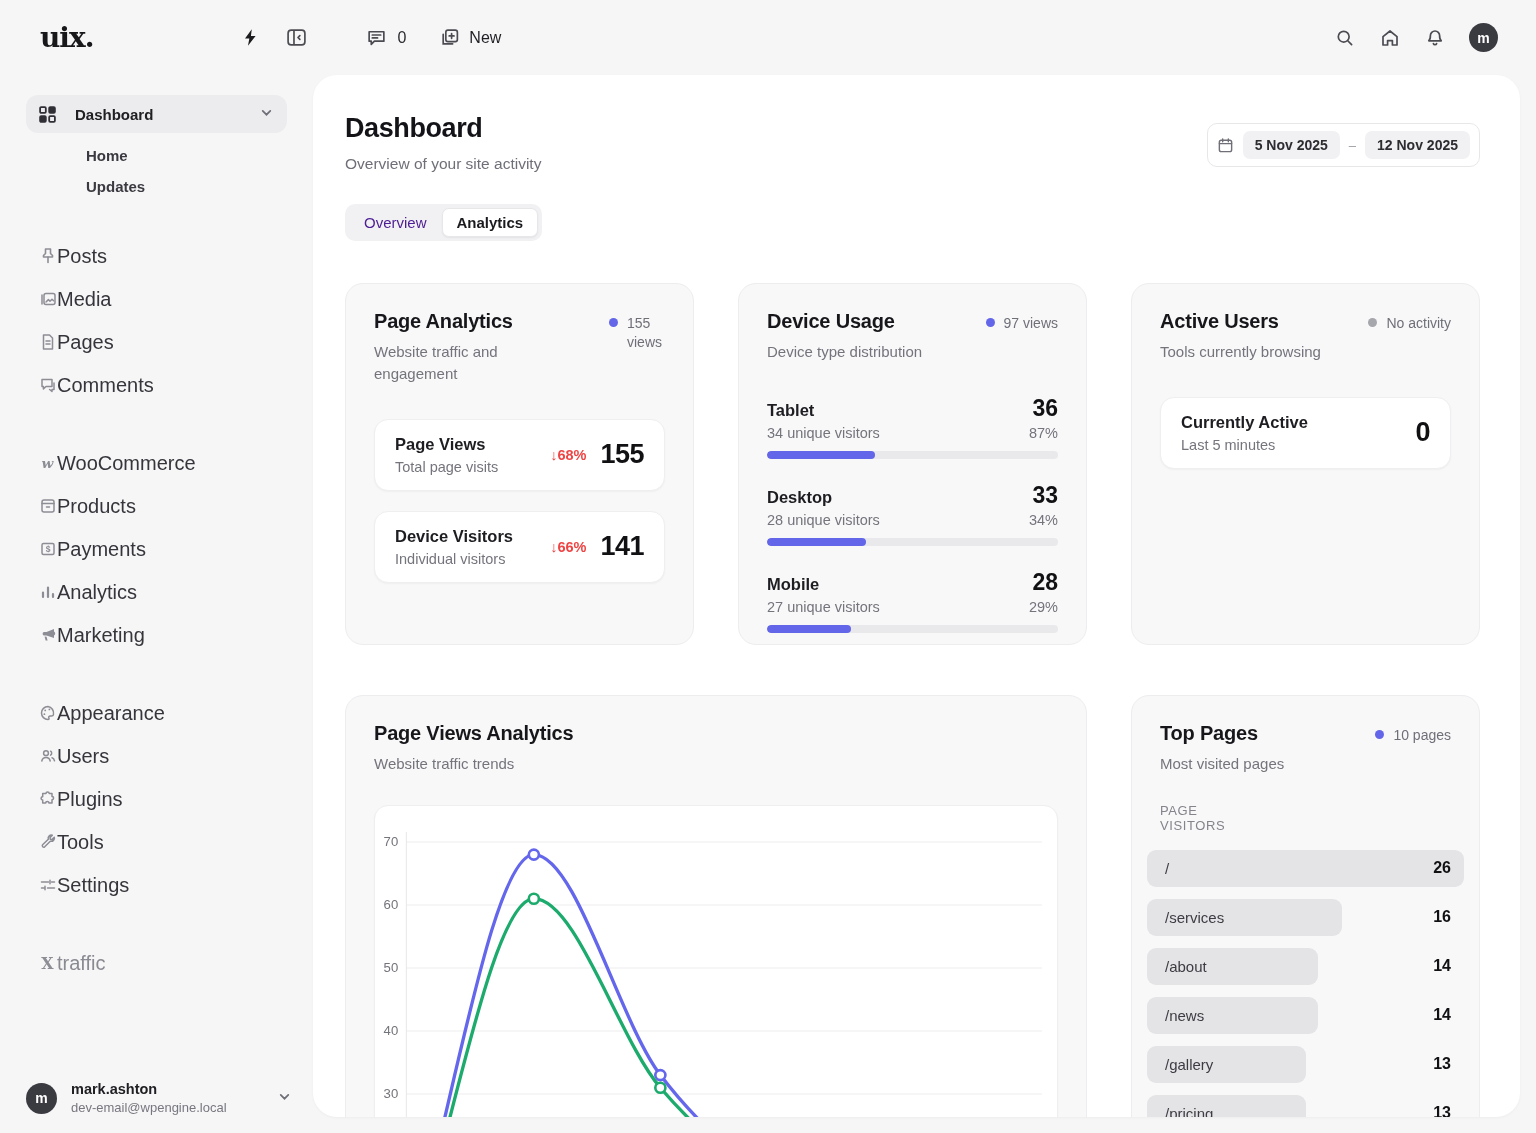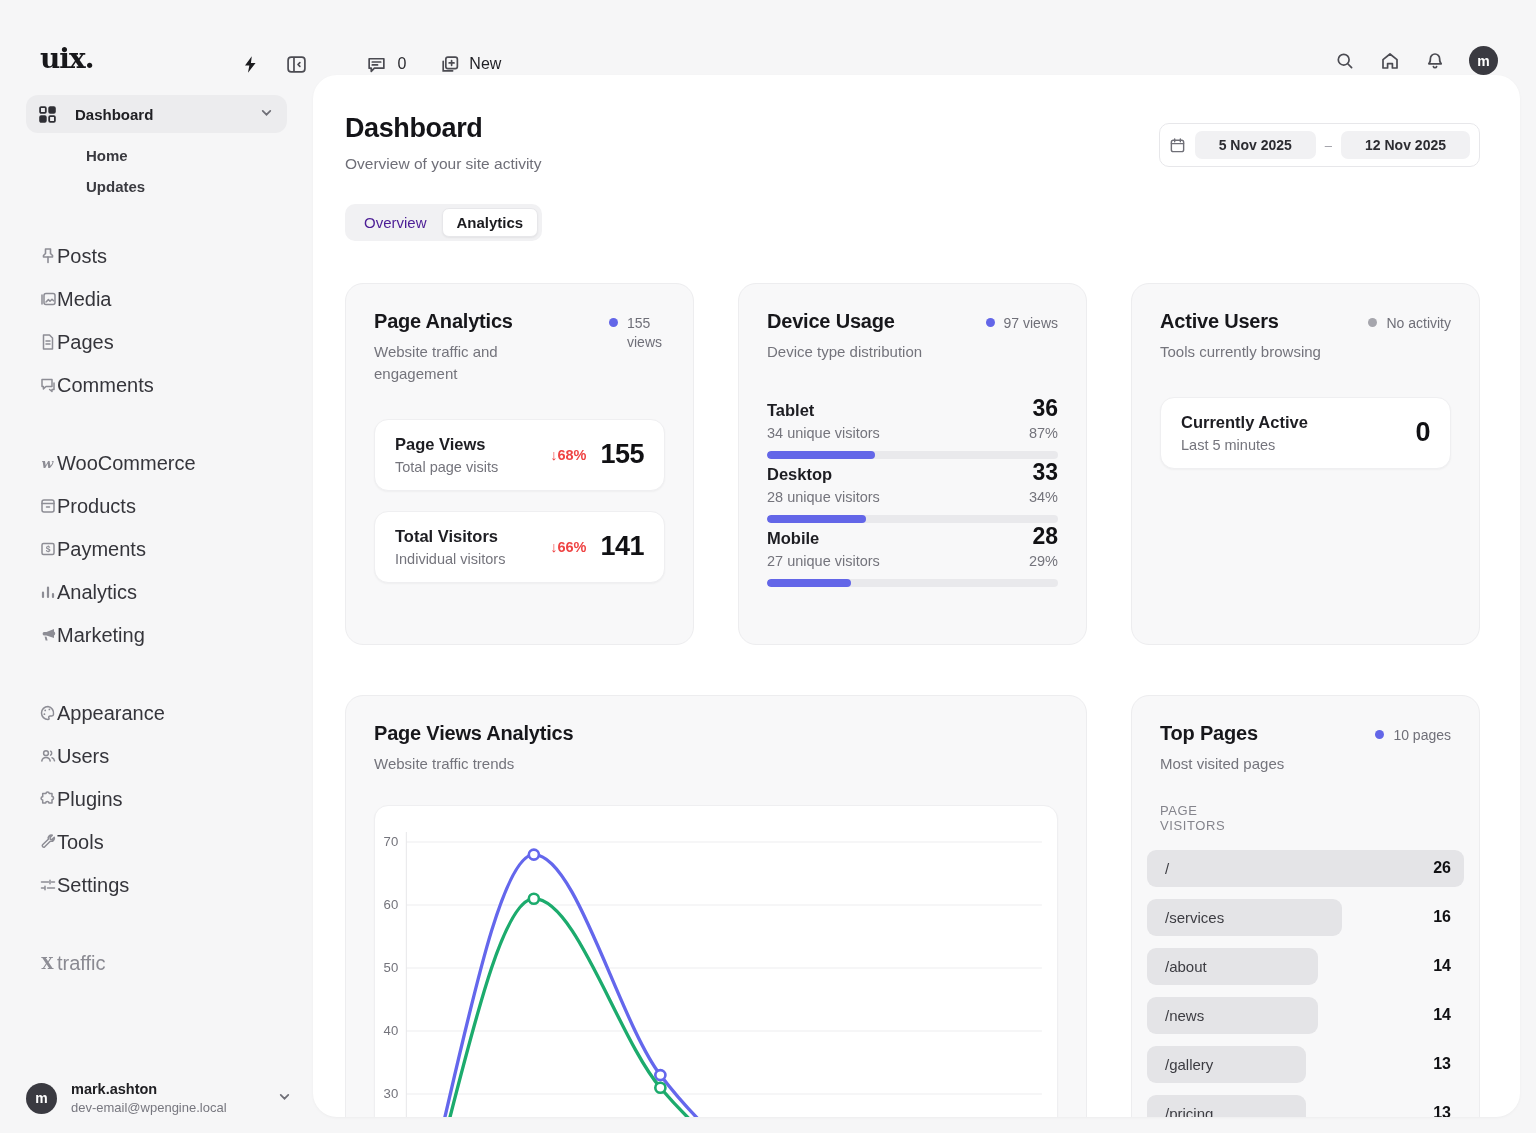--- a/index.html
+++ b/index.html
@@ -1,20 +1,20 @@
 <!DOCTYPE html>
 <html><head>
 <meta charset="utf-8">
 <style>
   * { margin:0; padding:0; box-sizing:border-box; }
   html,body { width:1536px; height:1133px; overflow:hidden; }
   body { background:#f6f6f7; font-family:"Liberation Sans", sans-serif; color:#1b1b1f; position:relative; }
 
   
-  .topbar { position:absolute; top:0; left:0; right:0; height:75px; display:flex; align-items:flex-end; }
+  .topbar { position:absolute; top:0; left:0; right:0; height:75px; display:flex; align-items:center; }
   .logo { font-family:"DejaVu Serif", serif; font-weight:700; font-size:28px; letter-spacing:-1px; color:#18181b; margin-left:40px; }
   .tb-icon { width:22px; height:22px; display:flex; align-items:center; justify-content:center; color:#4b4b52; cursor:pointer; }
   .tb-bolt { margin-left:146px; color:#1c1c1f; }
   .tb-toggle { margin-left:24px; }
   .tb-comments { margin-left:58px; display:flex; align-items:center; gap:10px; cursor:pointer; }
   .tb-count { font-size:16px; color:#2b2b30; }
   .tb-new { margin-left:32px; display:flex; align-items:center; gap:9px; cursor:pointer; }
   .tb-new-label { font-size:16px; color:#1f1f24; }
   .tb-right { position:absolute; right:38px; display:flex; align-items:center; gap:23px; }
   .avatar { width:29px; height:29px; border-radius:50%; background:#3a3a41; color:#fff; font-size:14px; font-weight:700; display:flex; align-items:center; justify-content:center; cursor:pointer; }
@@ -38,21 +38,21 @@
   .su-email { font-size:13px; color:#77777f; margin-top:3px; }
   .chev { color:#6f6f77; }
 
   
   .main { position:absolute; top:75px; left:313px; right:16px; bottom:16px; background:#ffffff; border-radius:24px; overflow:hidden; box-shadow:0 1px 3px rgba(20,20,25,0.04); }
   .main-inner { padding:38px 40px 0 32px; }
   .head-row { display:flex; justify-content:space-between; align-items:flex-start; }
   .page-title { font-size:27px; font-weight:700; letter-spacing:-0.4px; color:#141418; }
   .page-sub { font-size:15.5px; color:#6f6f78; margin-top:11px; }
   .date-range { display:flex; align-items:center; gap:9px; border:1px solid #e7e7ea; border-radius:10px; padding:7px 9px; background:#fff; margin-top:10px; cursor:pointer; }
-  .date-pill { background:#f1f1f3; border-radius:7px; padding:6px 24px; font-size:14px; font-weight:600; color:#2c2c31; }
+  .date-pill { background:#f1f1f3; border-radius:7px; padding:6px 12px; font-size:14px; font-weight:600; color:#2c2c31; }
   .date-sep { color:#9a9aa2; font-size:13px; }
   .cal-icon { color:#6f6f77; display:flex; }
 
   .tabs { display:inline-flex; background:#f1f1f3; border-radius:10px; padding:4px; margin-top:31px; }
   .tab { font-size:15px; padding:6px 15px; border-radius:7px; color:#4c1d95; cursor:pointer; }
   .tab.active { background:#fff; color:#1b1b1f; font-weight:600; border:1px solid #e7e7ea; box-shadow:0 1px 2px rgba(20,20,25,0.06); padding:5px 14px; }
 
   .grid1 { margin-top:42px; display:grid; grid-template-columns:repeat(3,1fr); gap:44px; }
   .grid2 { margin-top:50px; display:grid; grid-template-columns:repeat(3,1fr); gap:44px; }
   .card { background:#f8f8f9; border:1px solid #ededef; border-radius:18px; padding:26px 28px; }
@@ -69,21 +69,21 @@
   .badge.narrow { max-width:56px; }
 
   .metric-card { background:#fff; border:1px solid #efeff1; border-radius:14px; box-shadow:0 1px 2px rgba(16,16,20,0.04); padding:15px 20px; display:flex; align-items:center; justify-content:space-between; }
   .metric-l .m-label { font-size:16.5px; font-weight:700; color:#1d1d22; }
   .metric-l .m-desc { font-size:14.5px; color:#74747c; margin-top:5px; }
   .metric-r { display:flex; align-items:center; gap:14px; }
   .trend { font-size:14.5px; font-weight:700; color:#ef4444; }
   .m-value { font-size:27px; font-weight:800; color:#111114; letter-spacing:-0.5px; }
   .metrics { margin-top:34px; display:flex; flex-direction:column; gap:20px; }
 
-  .devices { margin-top:32px; display:flex; flex-direction:column; }
+  .devices { margin-top:32px; display:flex; flex-direction:column; gap:23px; }
   .dev-top { display:flex; justify-content:space-between; align-items:baseline; }
   .dev-name { font-size:16.5px; font-weight:700; color:#1d1d22; }
   .dev-value { font-size:23px; font-weight:800; color:#111114; }
   .dev-mid { display:flex; justify-content:space-between; margin-top:3px; }
   .dev-desc, .dev-pct { font-size:14.5px; color:#74747c; }
   .track { height:8px; border-radius:4px; background:#e9e9ec; margin-top:10px; overflow:hidden; }
   .fill { height:100%; border-radius:4px; background:#6366e8; }
 
   
   .chart-box { margin-top:30px; background:#fff; border:1px solid #efeff1; border-radius:14px; box-shadow:0 1px 2px rgba(16,16,20,0.04); padding:14px 10px 0 4px; height:470px; overflow:hidden; }
@@ -389,21 +389,21 @@
               <div class="m-label">Page Views</div>
               <div class="m-desc">Total page visits</div>
             </div>
             <div class="metric-r">
               <span class="trend">↓68%</span>
               <span class="m-value">155</span>
             </div>
           </div>
           <div class="metric-card">
             <div class="metric-l">
-              <div class="m-label">Total Visitors</div>
+              <div class="m-label">Device Visitors</div>
               <div class="m-desc">Individual visitors</div>
             </div>
             <div class="metric-r">
               <span class="trend">↓66%</span>
               <span class="m-value">141</span>
             </div>
           </div>
         </div>
       </div>
 

